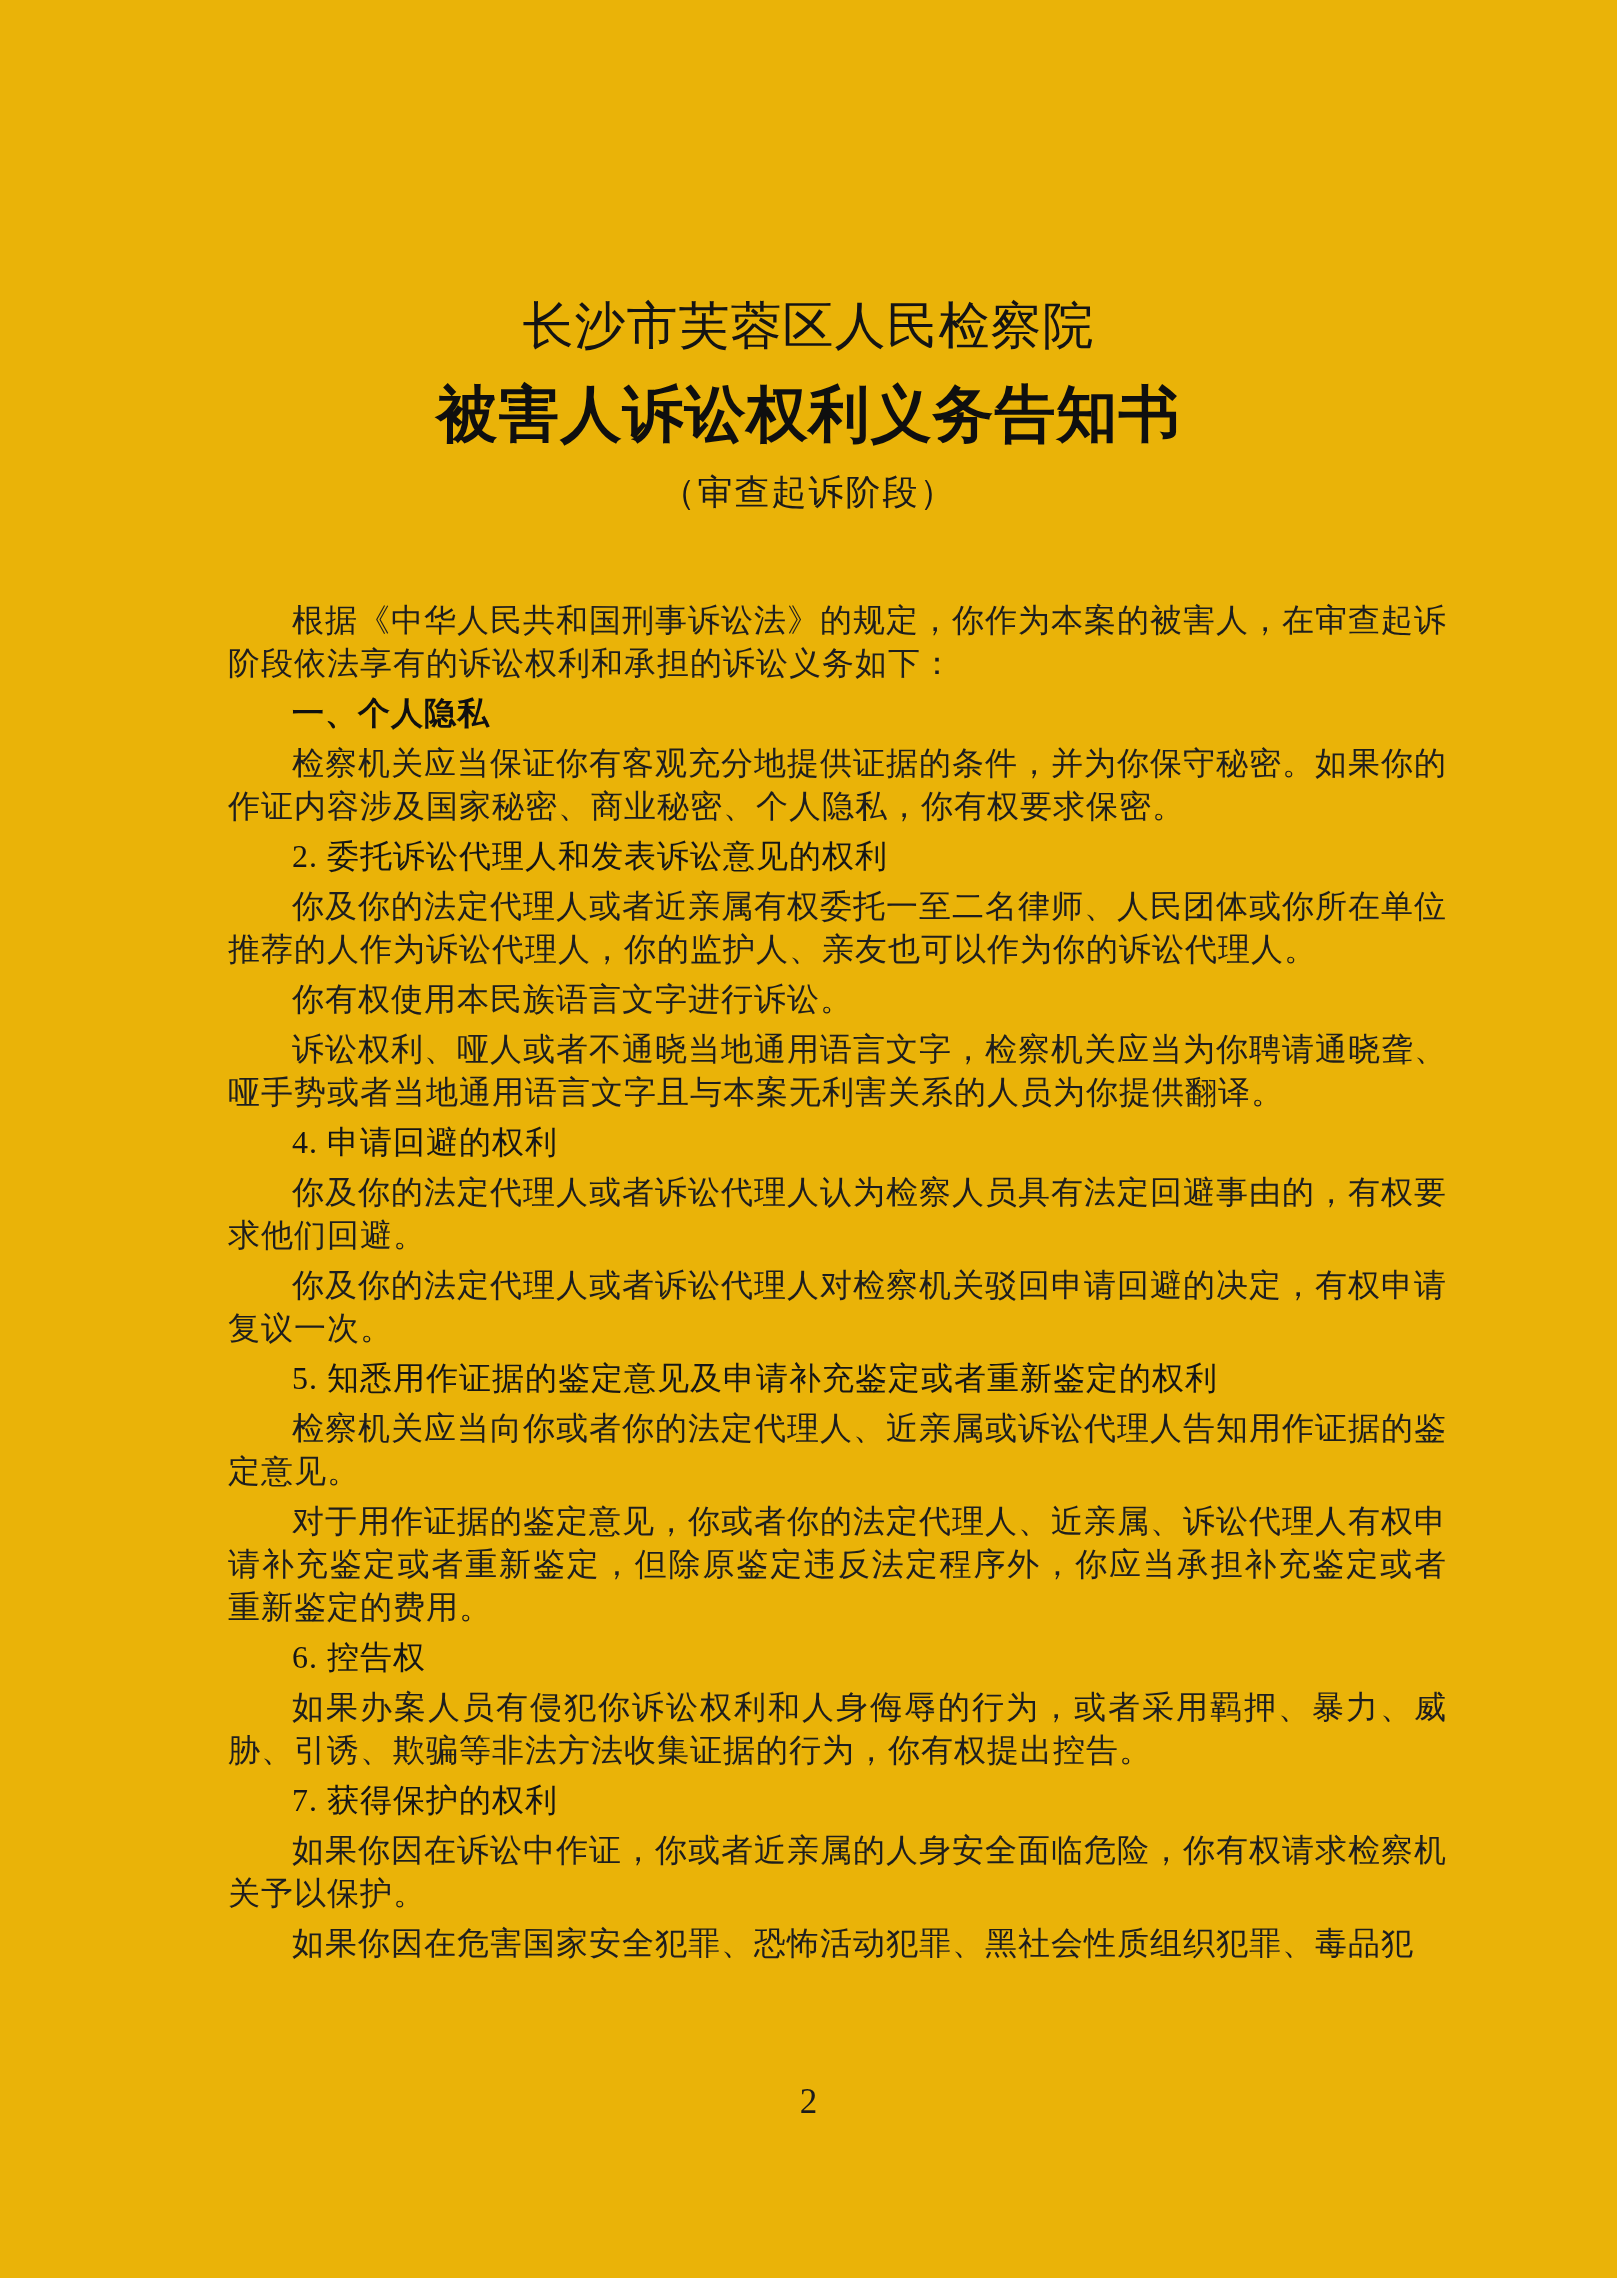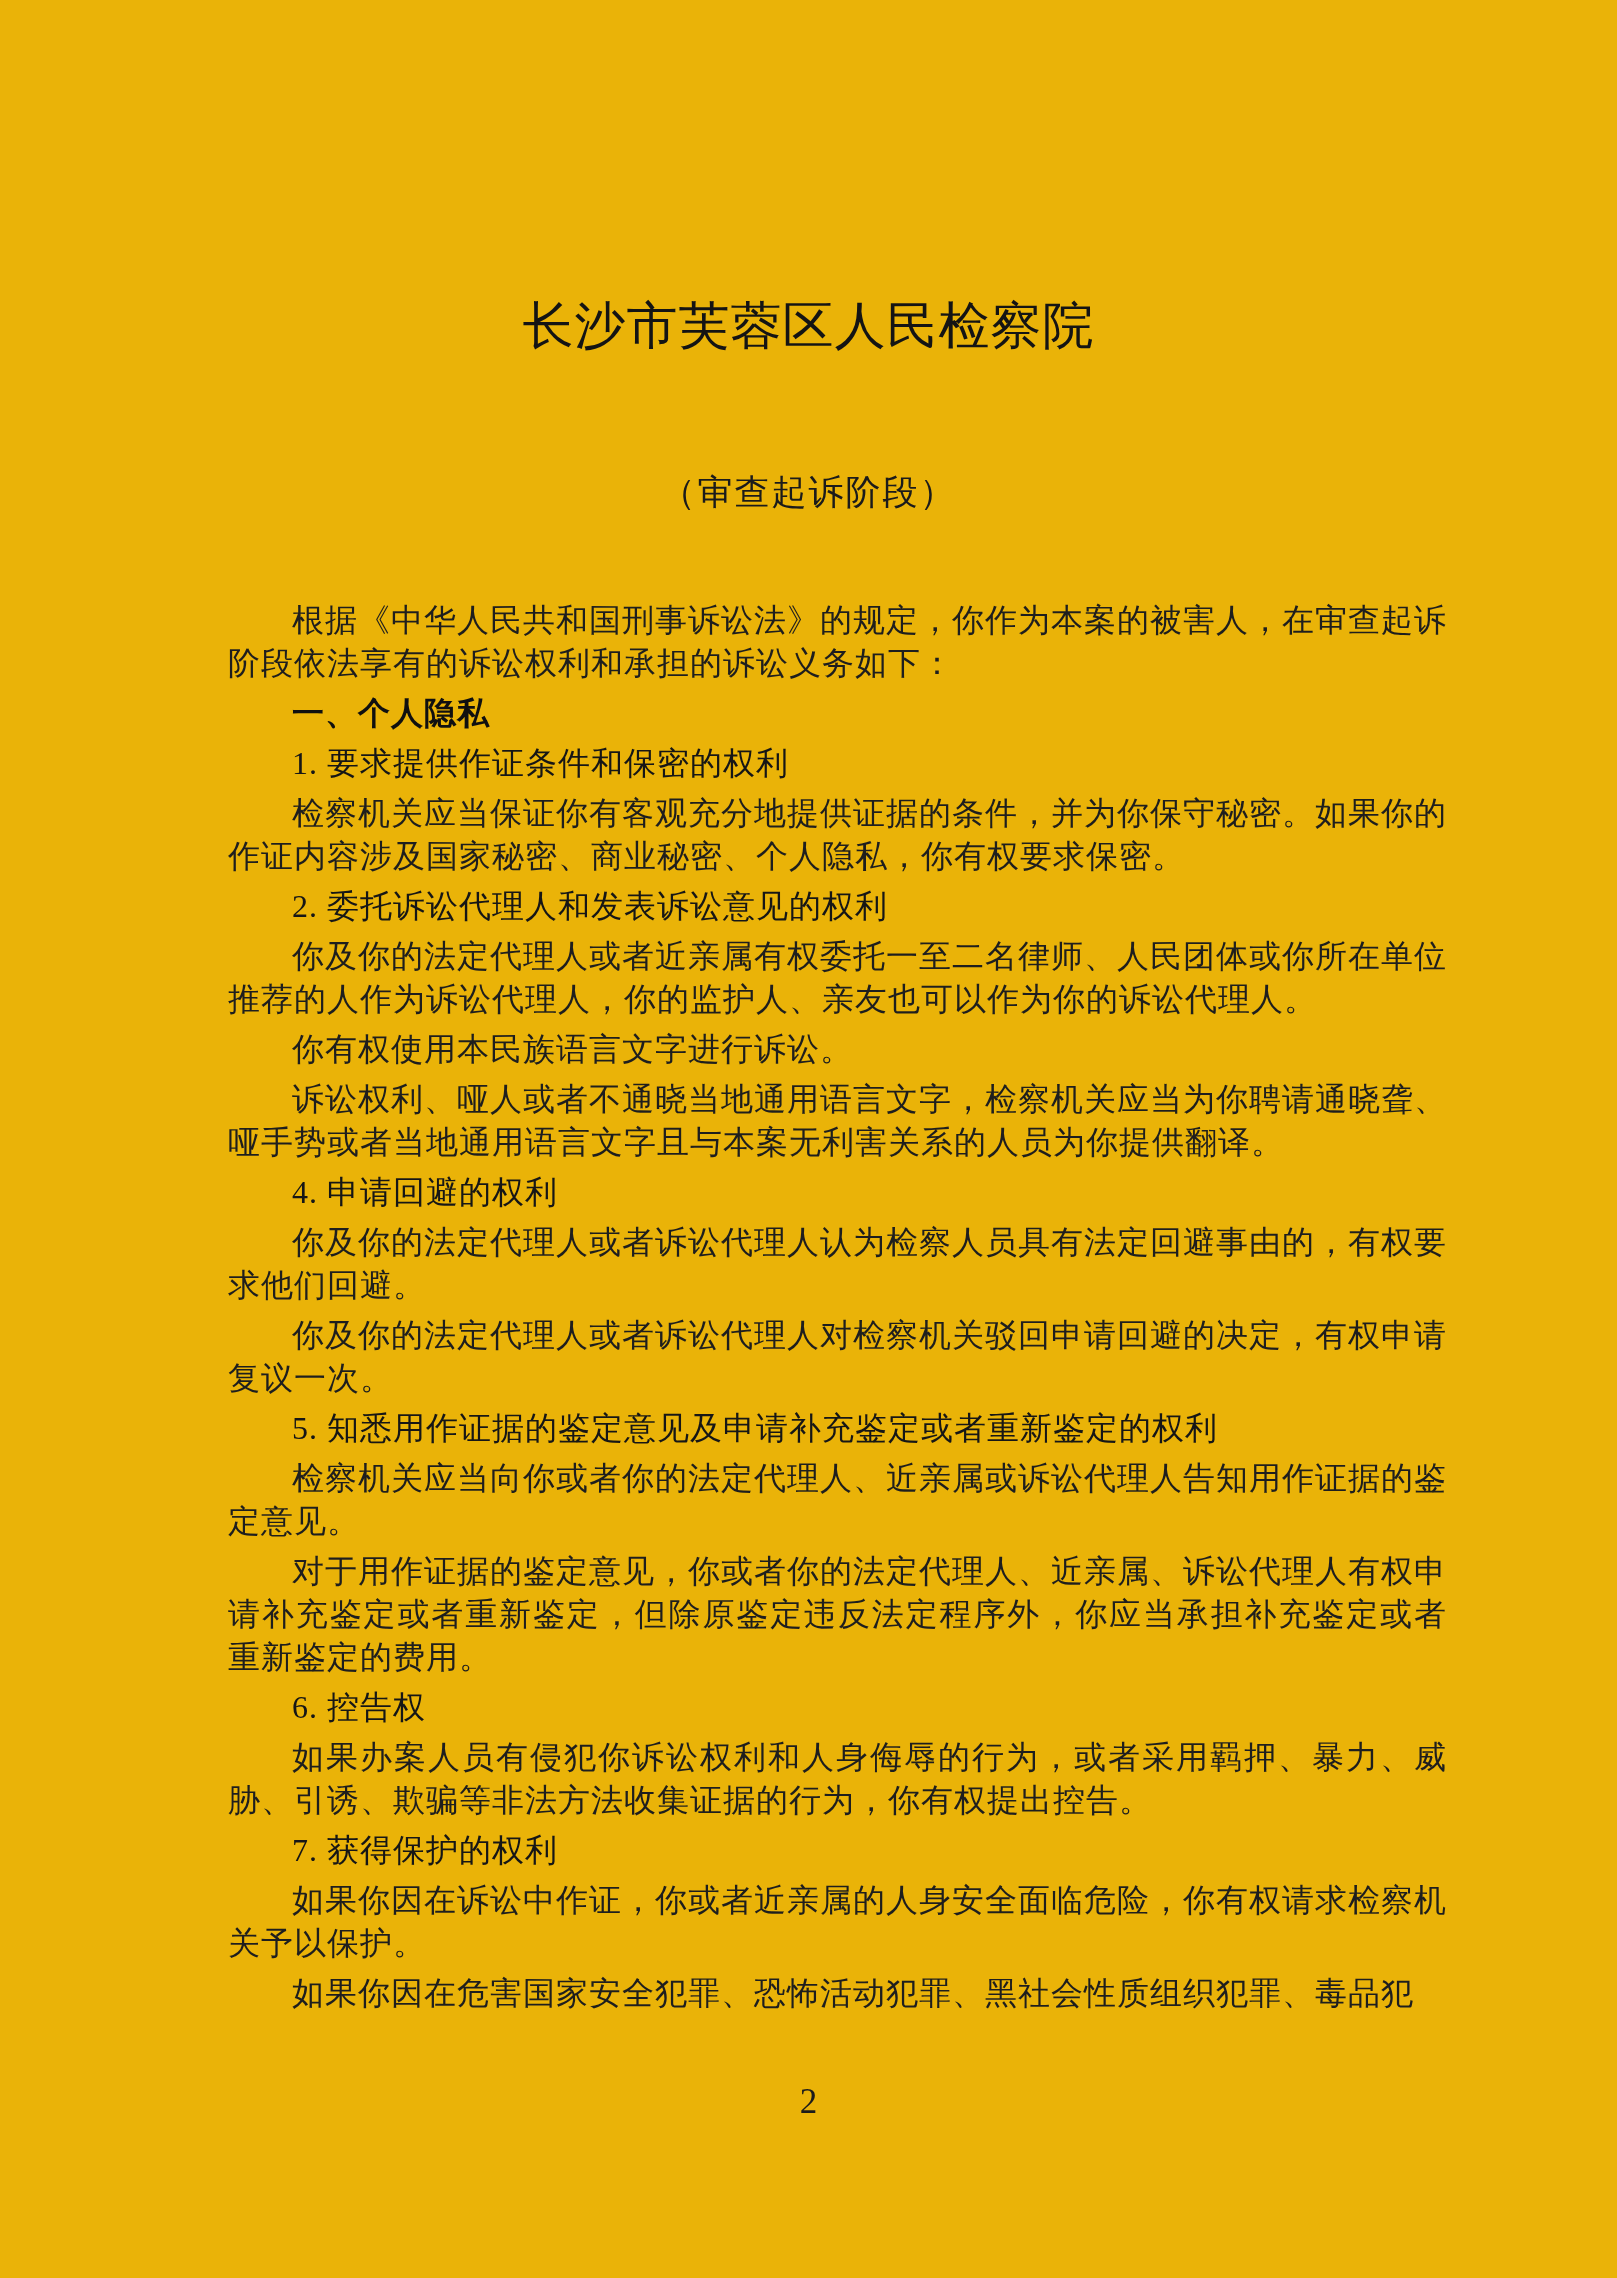--- a/index.html
+++ b/index.html
@@ -83,30 +83,30 @@
     color: #1b1b1b;
   }
 </style>
 </head>
 <body>
 
 <div class="page">
 
   <div class="org-title">长沙市芙蓉区人民检察院</div>
 
+  <div class="doc-title">被害人诉讼权利义务告知书</div>
 
   <div class="stage-subtitle">（审查起诉阶段）</div>
 
   <div class="doc-body">
 
     <p class="para">根据《中华人民共和国刑事诉讼法》的规定，你作为本案的被害人，在审查起诉阶段依法享有的诉讼权利和承担的诉讼义务如下：</p>
 
     <p class="para section-title">一、个人隐私</p>
 
-    <p class="para item-heading">1. 要求提供作证条件和保密的权利</p>
     <p class="para">检察机关应当保证你有客观充分地提供证据的条件，并为你保守秘密。如果你的作证内容涉及国家秘密、商业秘密、个人隐私，你有权要求保密。</p>
 
     <p class="para item-heading">2. 委托诉讼代理人和发表诉讼意见的权利</p>
     <p class="para">你及你的法定代理人或者近亲属有权委托一至二名律师、人民团体或你所在单位推荐的人作为诉讼代理人，你的监护人、亲友也可以作为你的诉讼代理人。</p>
 
     <p class="para">你有权使用本民族语言文字进行诉讼。</p>
     <p class="para">诉讼权利、哑人或者不通晓当地通用语言文字，检察机关应当为你聘请通晓聋、哑手势或者当地通用语言文字且与本案无利害关系的人员为你提供翻译。</p>
 
     <p class="para item-heading">4. 申请回避的权利</p>
     <p class="para">你及你的法定代理人或者诉讼代理人认为检察人员具有法定回避事由的，有权要求他们回避。</p>

